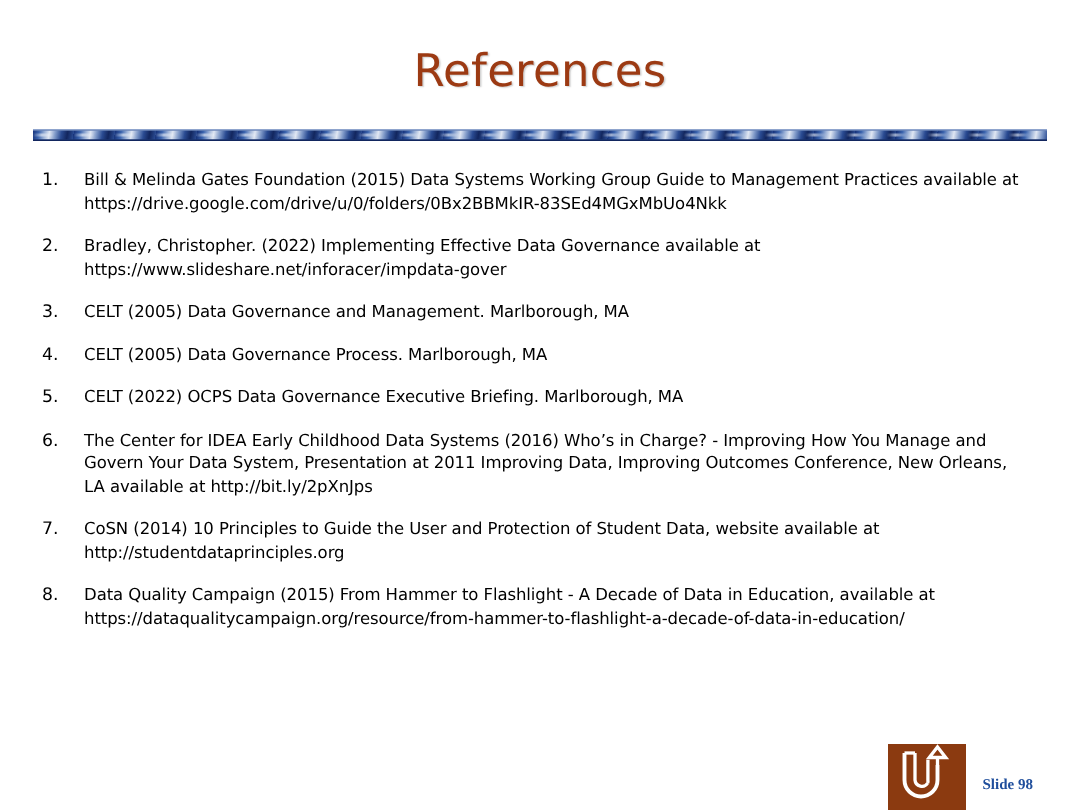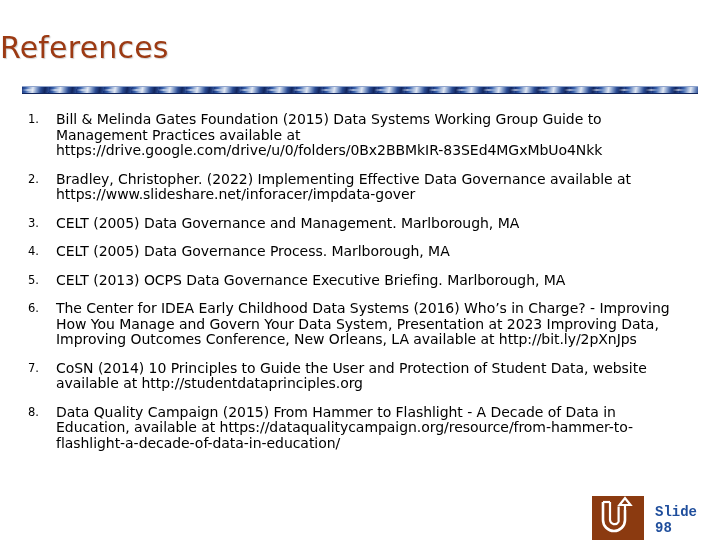--- a/index.html
+++ b/index.html
@@ -16,20 +16,21 @@
     background: #ffffff;
     overflow: hidden;
   }
 
   
   .title {
     position: absolute;
     top: 30px;
     left: 0;
     width: 720px;
+    text-align: center;
     font-size: 30px;
     font-weight: 400;
     letter-spacing: 0.2px;
     color: #9C3A13;
     text-shadow: 1px 1px 1px rgba(150,150,150,0.45);
     font-family: "DejaVu Sans", sans-serif;
   }
 
   
   .divider {
@@ -85,21 +86,21 @@
     width: 28px;
     flex: 0 0 28px;
     text-align: left;
     font-size: 11.5px;
     line-height: 15.5px;
     color: #000000;
     font-family: "DejaVu Sans", sans-serif;
   }
   .ref-text {
     flex: 1 1 auto;
-    font-size: 14px;
+    font-size: 11px;
     line-height: 15.5px;
     color: #000000;
     font-family: "DejaVu Sans", sans-serif;
     letter-spacing: -0.05px;
     word-break: break-word;
   }
 
   
   .footer-copyright {
     position: absolute;
@@ -116,25 +117,25 @@
     left: 592px;
     top: 496px;
     width: 52px;
     height: 44px;
     background: #8B3A10;
   }
   .logo-box svg { display: block; }
   .slide-num {
     position: absolute;
     left: 655px;
-    top: 504px;
-    font-size: 14px;
+    top: 518px;
+    font-size: 10px;
     font-weight: bold;
     color: #1F4E9C;
-    font-family: Liberation Mono, monospace;
+    font-family: Liberation Serif, serif;
   }
 </style>
 </head>
 <body>
 
 <div class="slide">
 
   <div class="title">References</div>
 
   <div class="divider"></div>
@@ -156,26 +157,26 @@
       <div class="ref-text">CELT (2005) Data Governance and Management. Marlborough, MA</div>
     </div>
 
     <div class="ref-item">
       <div class="ref-num">4.</div>
       <div class="ref-text">CELT (2005) Data Governance Process. Marlborough, MA</div>
     </div>
 
     <div class="ref-item">
       <div class="ref-num">5.</div>
-      <div class="ref-text">CELT (2013) OCPS Data Governance Executive Briefing. Marlborough, MA</div>
+      <div class="ref-text">CELT (2022) OCPS Data Governance Executive Briefing. Marlborough, MA</div>
     </div>
 
     <div class="ref-item">
       <div class="ref-num">6.</div>
-      <div class="ref-text">The Center for IDEA Early Childhood Data Systems (2016) Who’s in Charge? - Improving How You Manage and Govern Your Data System, Presentation at 2023 Improving Data, Improving Outcomes Conference, New Orleans, LA available at http://bit.ly/2pXnJps</div>
+      <div class="ref-text">The Center for IDEA Early Childhood Data Systems (2016) Who’s in Charge? - Improving How You Manage and Govern Your Data System, Presentation at 2011 Improving Data, Improving Outcomes Conference, New Orleans, LA available at http://bit.ly/2pXnJps</div>
     </div>
 
     <div class="ref-item">
       <div class="ref-num">7.</div>
       <div class="ref-text">CoSN (2014) 10 Principles to Guide the User and Protection of Student Data, website available at http://studentdataprinciples.org</div>
     </div>
 
     <div class="ref-item">
       <div class="ref-num">8.</div>
       <div class="ref-text">Data Quality Campaign (2015) From Hammer to Flashlight - A Decade of Data in Education, available at https://dataqualitycampaign.org/resource/from-hammer-to-flashlight-a-decade-of-data-in-education/</div>

